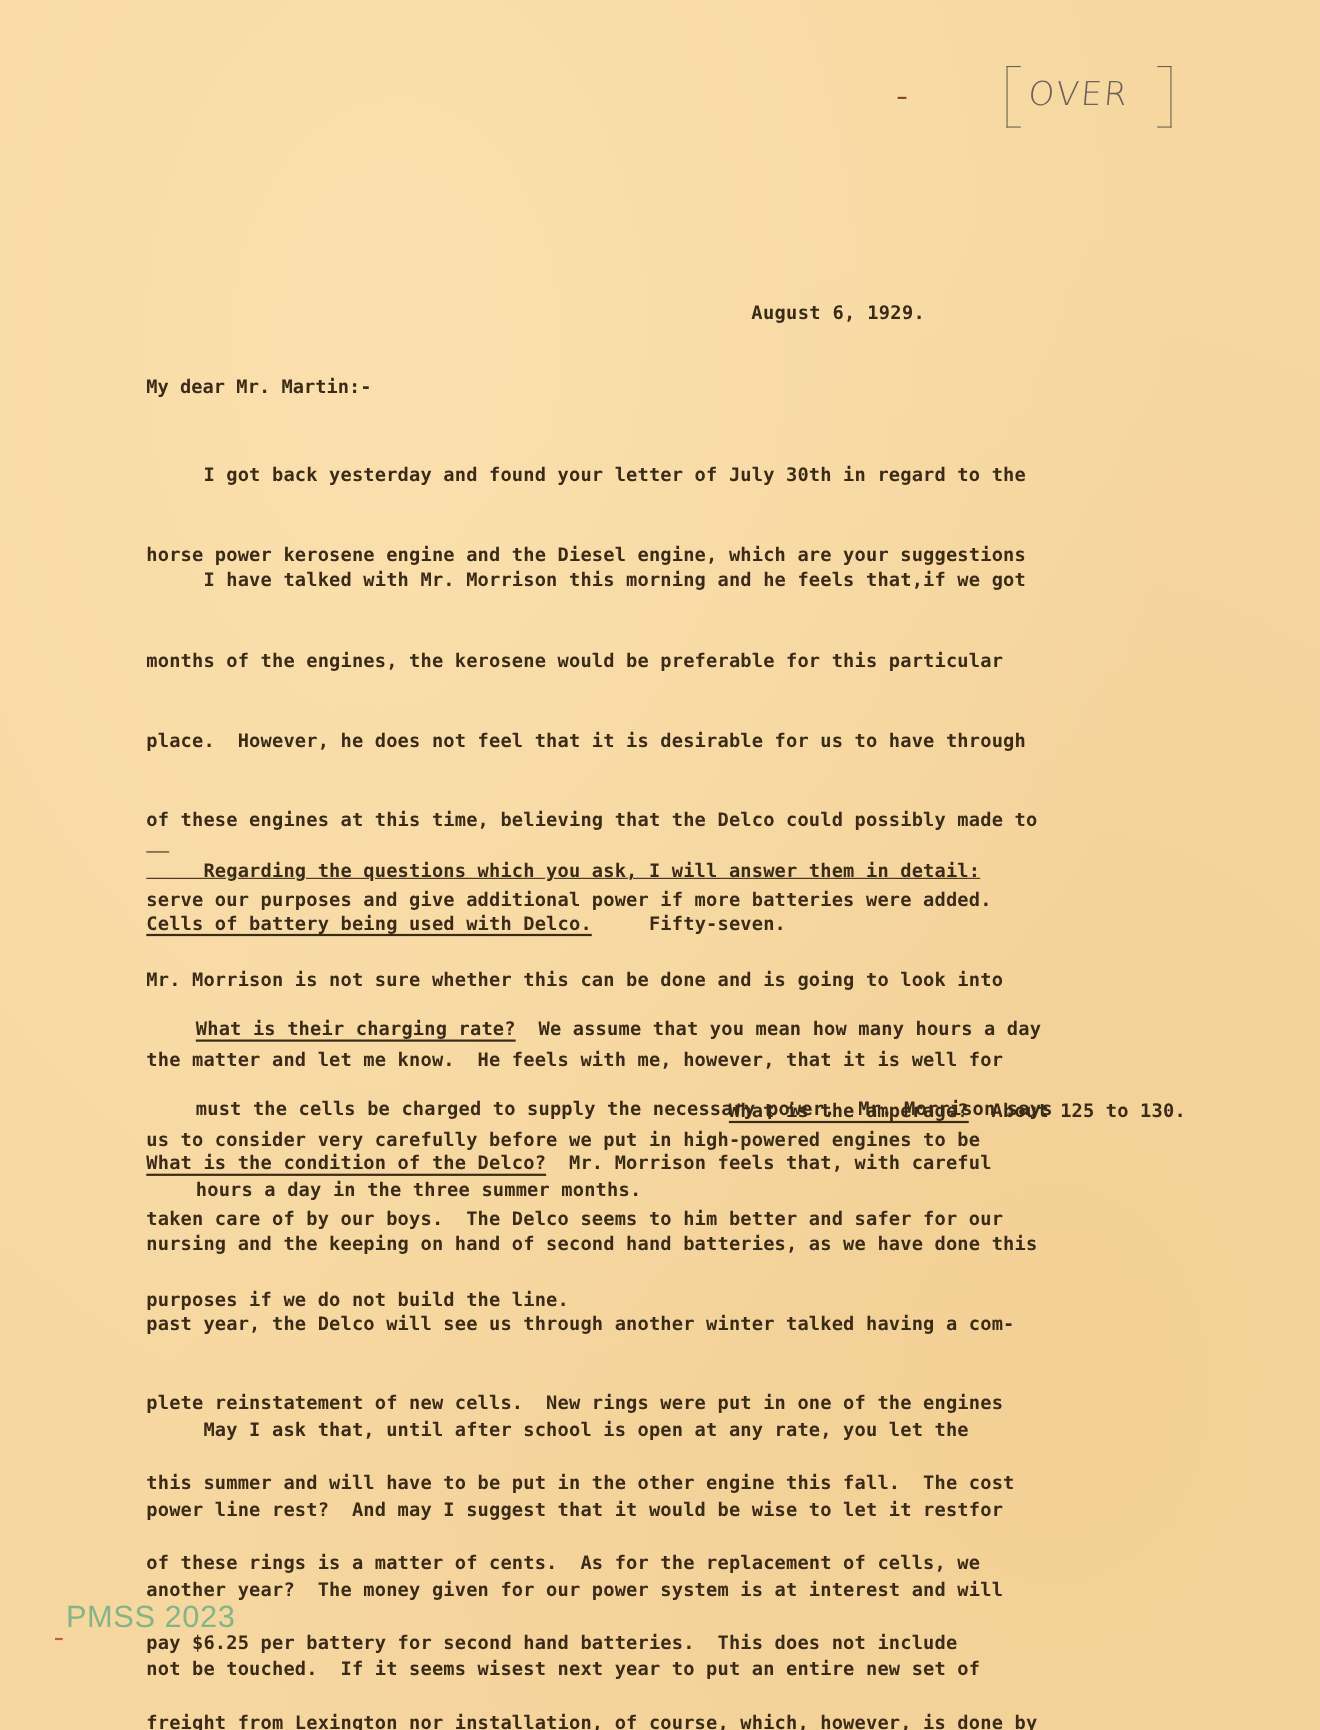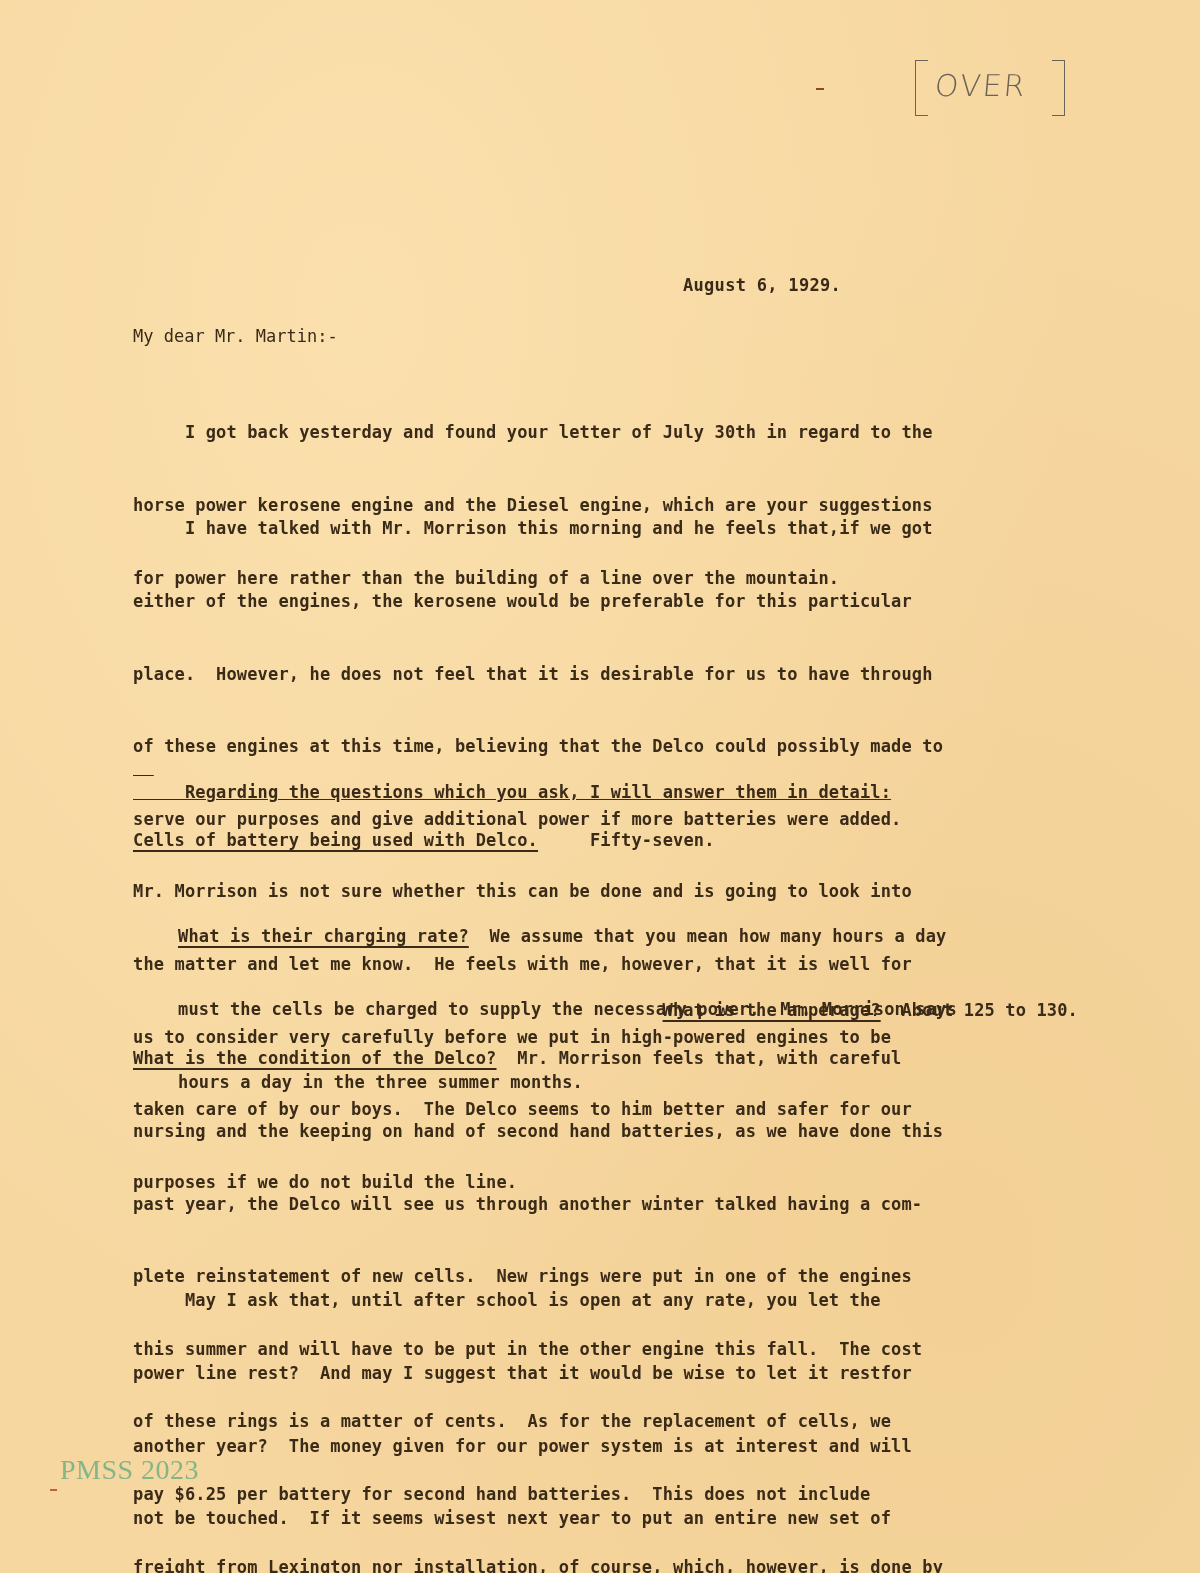--- a/index.html
+++ b/index.html
@@ -34,36 +34,36 @@
       border: 1.5px solid #6b6258;
     }
     .note .bl { left: 0; border-right: none; }
     .note .br { right: 0; border-left: none; }
     .note .txt { position: absolute; left: 20px; top: 8px; transform: skewX(-5deg); }
     .date {
       position: absolute; left: 683px; top: 275px;
       font-size: 17px; font-weight: bold; letter-spacing: 0.3px;
     }
     .salutation {
-      position: absolute; left: 133px; top: 326px;
-      font-size: 17px; font-weight: normal;
+      position: absolute; left: 133px; top: 342px;
+      font-size: 17px; font-weight: bold;
     }
     .para {
       position: absolute; left: 133px;
       width: 945px;
       font-size: 17px; font-weight: bold;
       line-height: 24.2px;
       white-space: pre;
       letter-spacing: 0.15px;
     }
     .line { display: block; }
     .u { text-decoration: underline; text-decoration-thickness: 2px; text-underline-offset: 4px; }
     .watermark {
       position: absolute; left: 60px; top: 1454px;
-      font-family: Liberation Serif, serif;
+      font-family: Liberation Sans, sans-serif;
       font-size: 28px;
       color: rgba(92,170,130,0.75);
       letter-spacing: 0.5px;
     }
     .speck { position: absolute; width: 8px; height: 2px; background: #8a4a2a; }
   </style>
 </head>
 <body>
 
 <div class="paper"></div>
@@ -75,26 +75,25 @@
 </div>
 
 <div class="speck" style="left:816px;top:88px;"></div>
 
 <div class="date">August 6, 1929.</div>
 <div class="salutation">My dear Mr. Martin:-</div>
 
 <div class="para" style="top:372px;">
   <span class="line">     I got back yesterday and found your letter of July 30th in regard to the</span>
   <span class="line">horse power kerosene engine and the Diesel engine, which are your suggestions</span>
-  <span class="line">for power here rather than the building of a line over the mountain.</span>
 </div>
 
 <div class="para" style="top:468px;">
   <span class="line">     I have talked with Mr. Morrison this morning and he feels that,if we got</span>
-  <span class="line">either of the engines, the kerosene would be preferable for this particular</span>
+  <span class="line">months of the engines, the kerosene would be preferable for this particular</span>
   <span class="line">place.  However, he does not feel that it is desirable for us to have through</span>
   <span class="line">of these engines at this time, believing that the Delco could possibly made to</span>
   <span class="line">serve our purposes and give additional power if more batteries were added.</span>
   <span class="line">Mr. Morrison is not sure whether this can be done and is going to look into</span>
   <span class="line">the matter and let me know.  He feels with me, however, that it is well for</span>
   <span class="line">us to consider very carefully before we put in high-powered engines to be</span>
   <span class="line">taken care of by our boys.  The Delco seems to him better and safer for our</span>
   <span class="line">purposes if we do not build the line.</span>
 </div>
 

